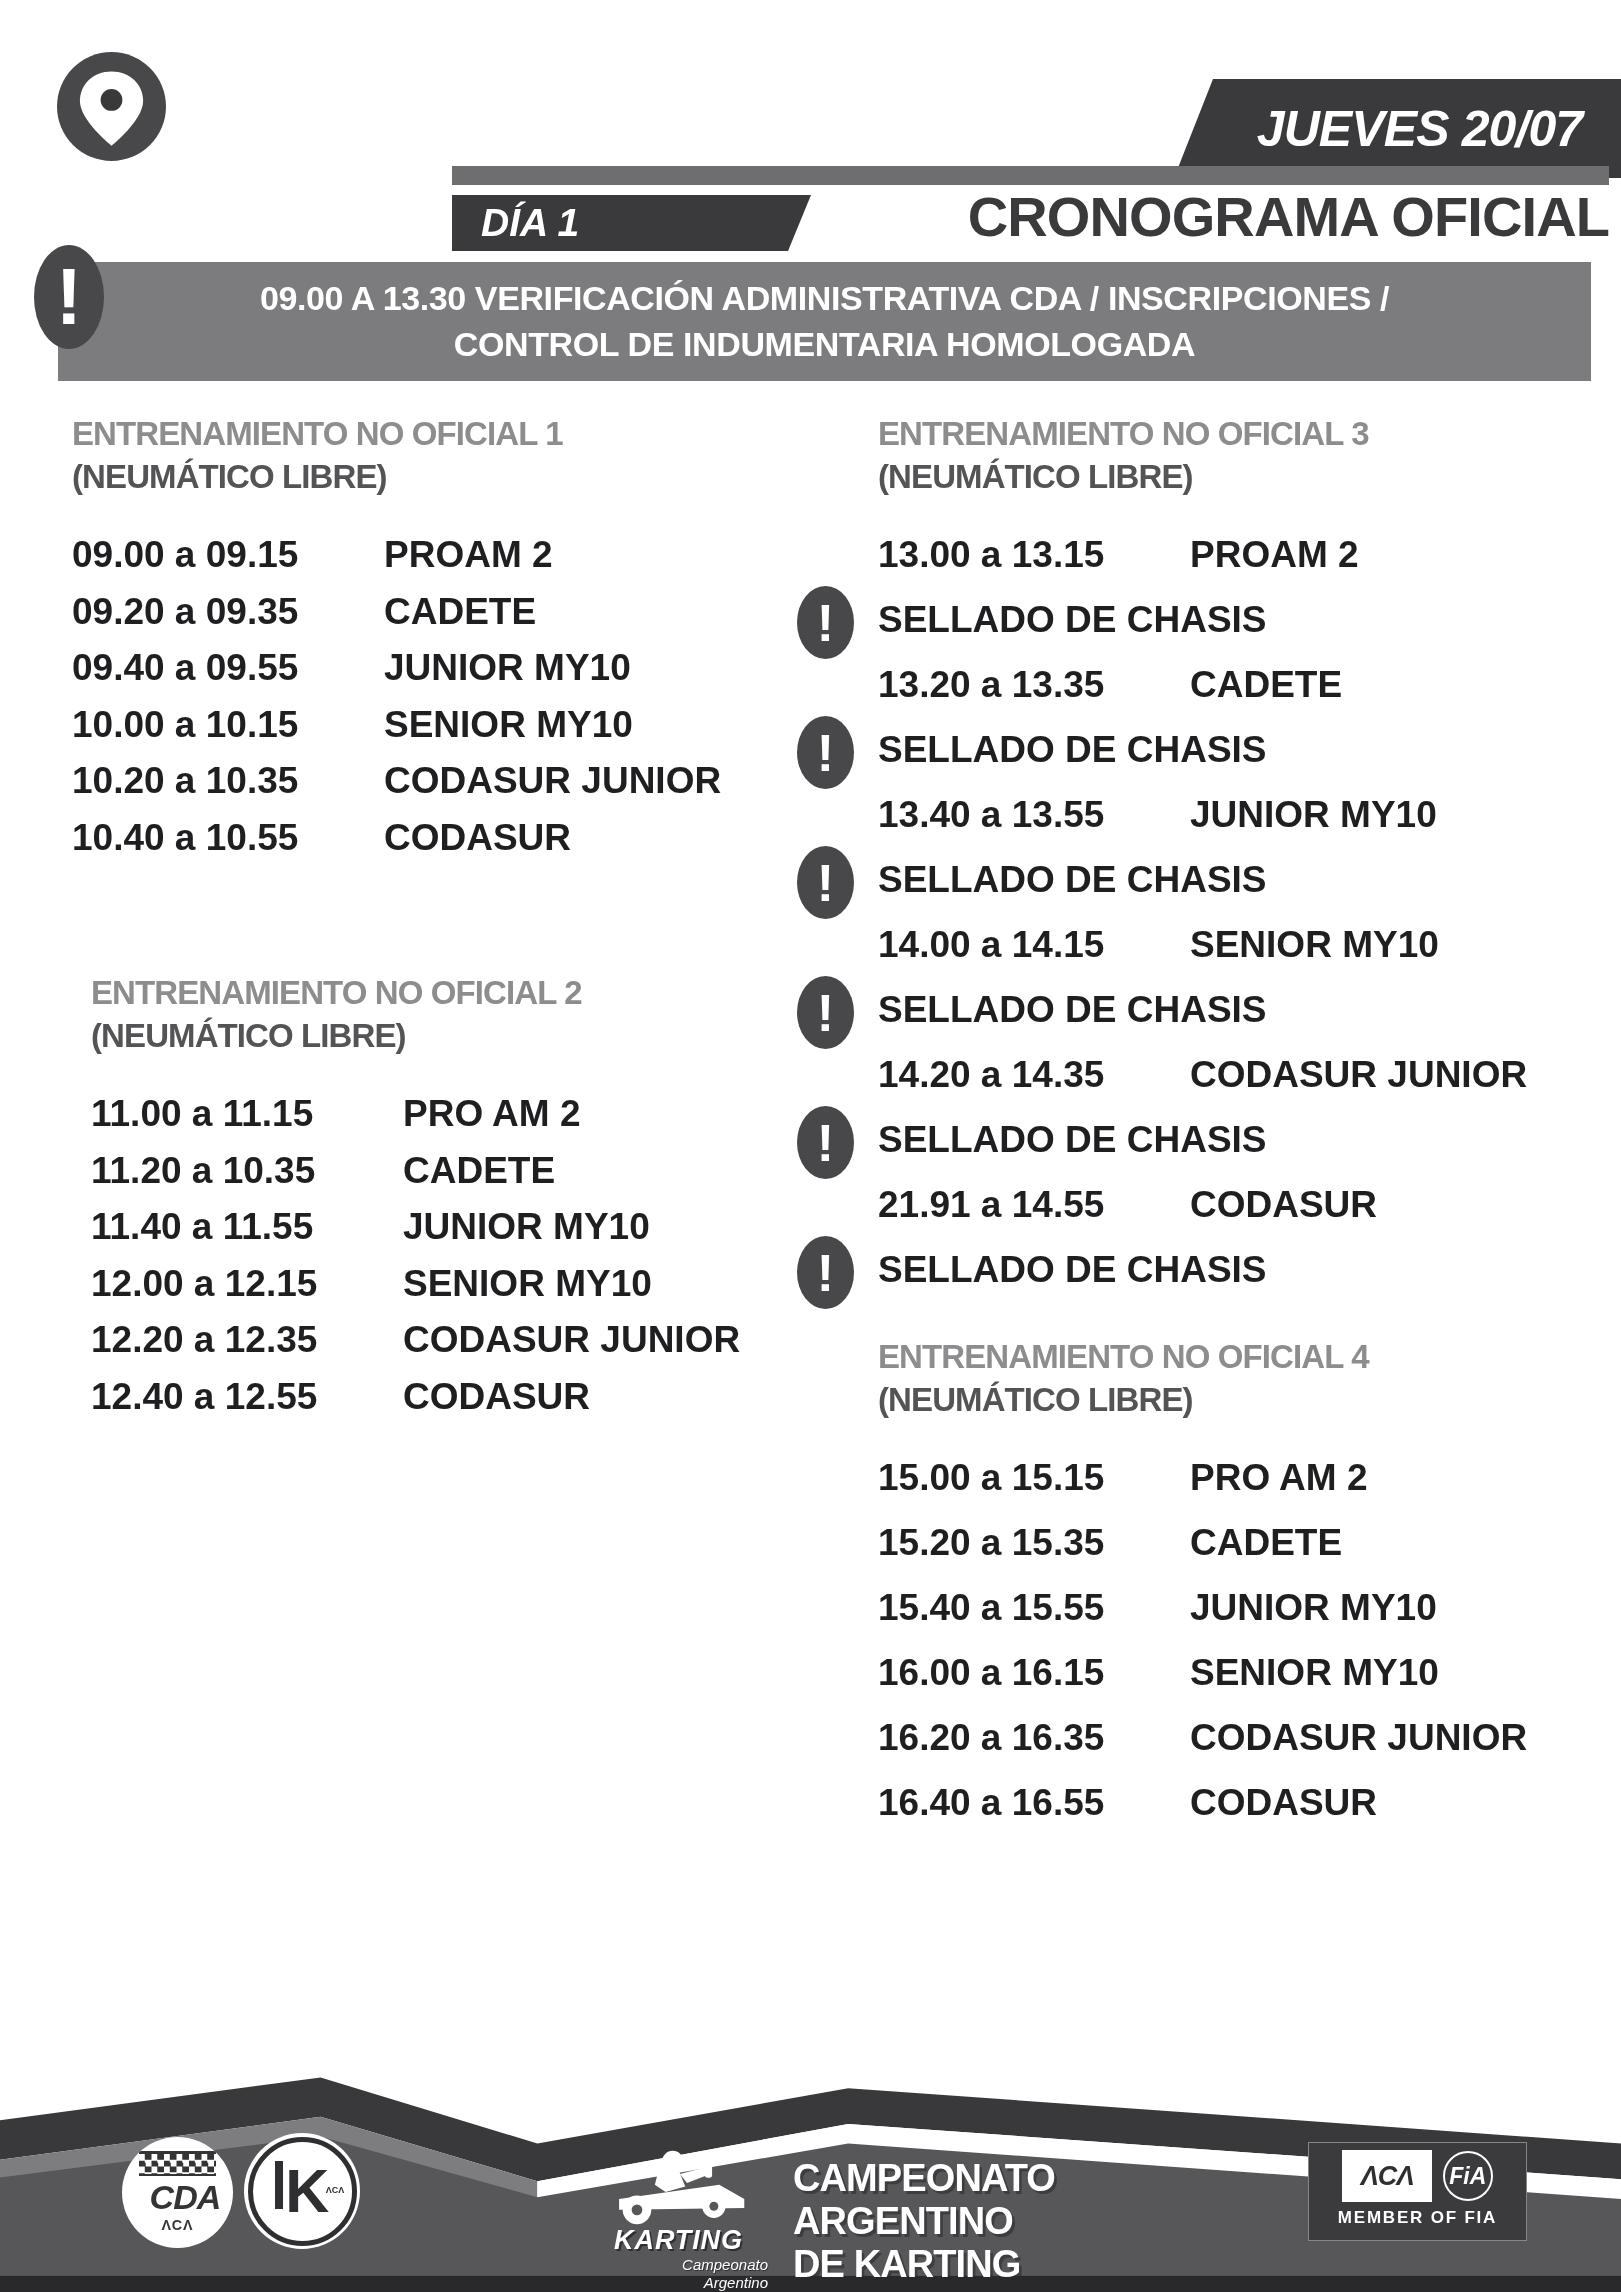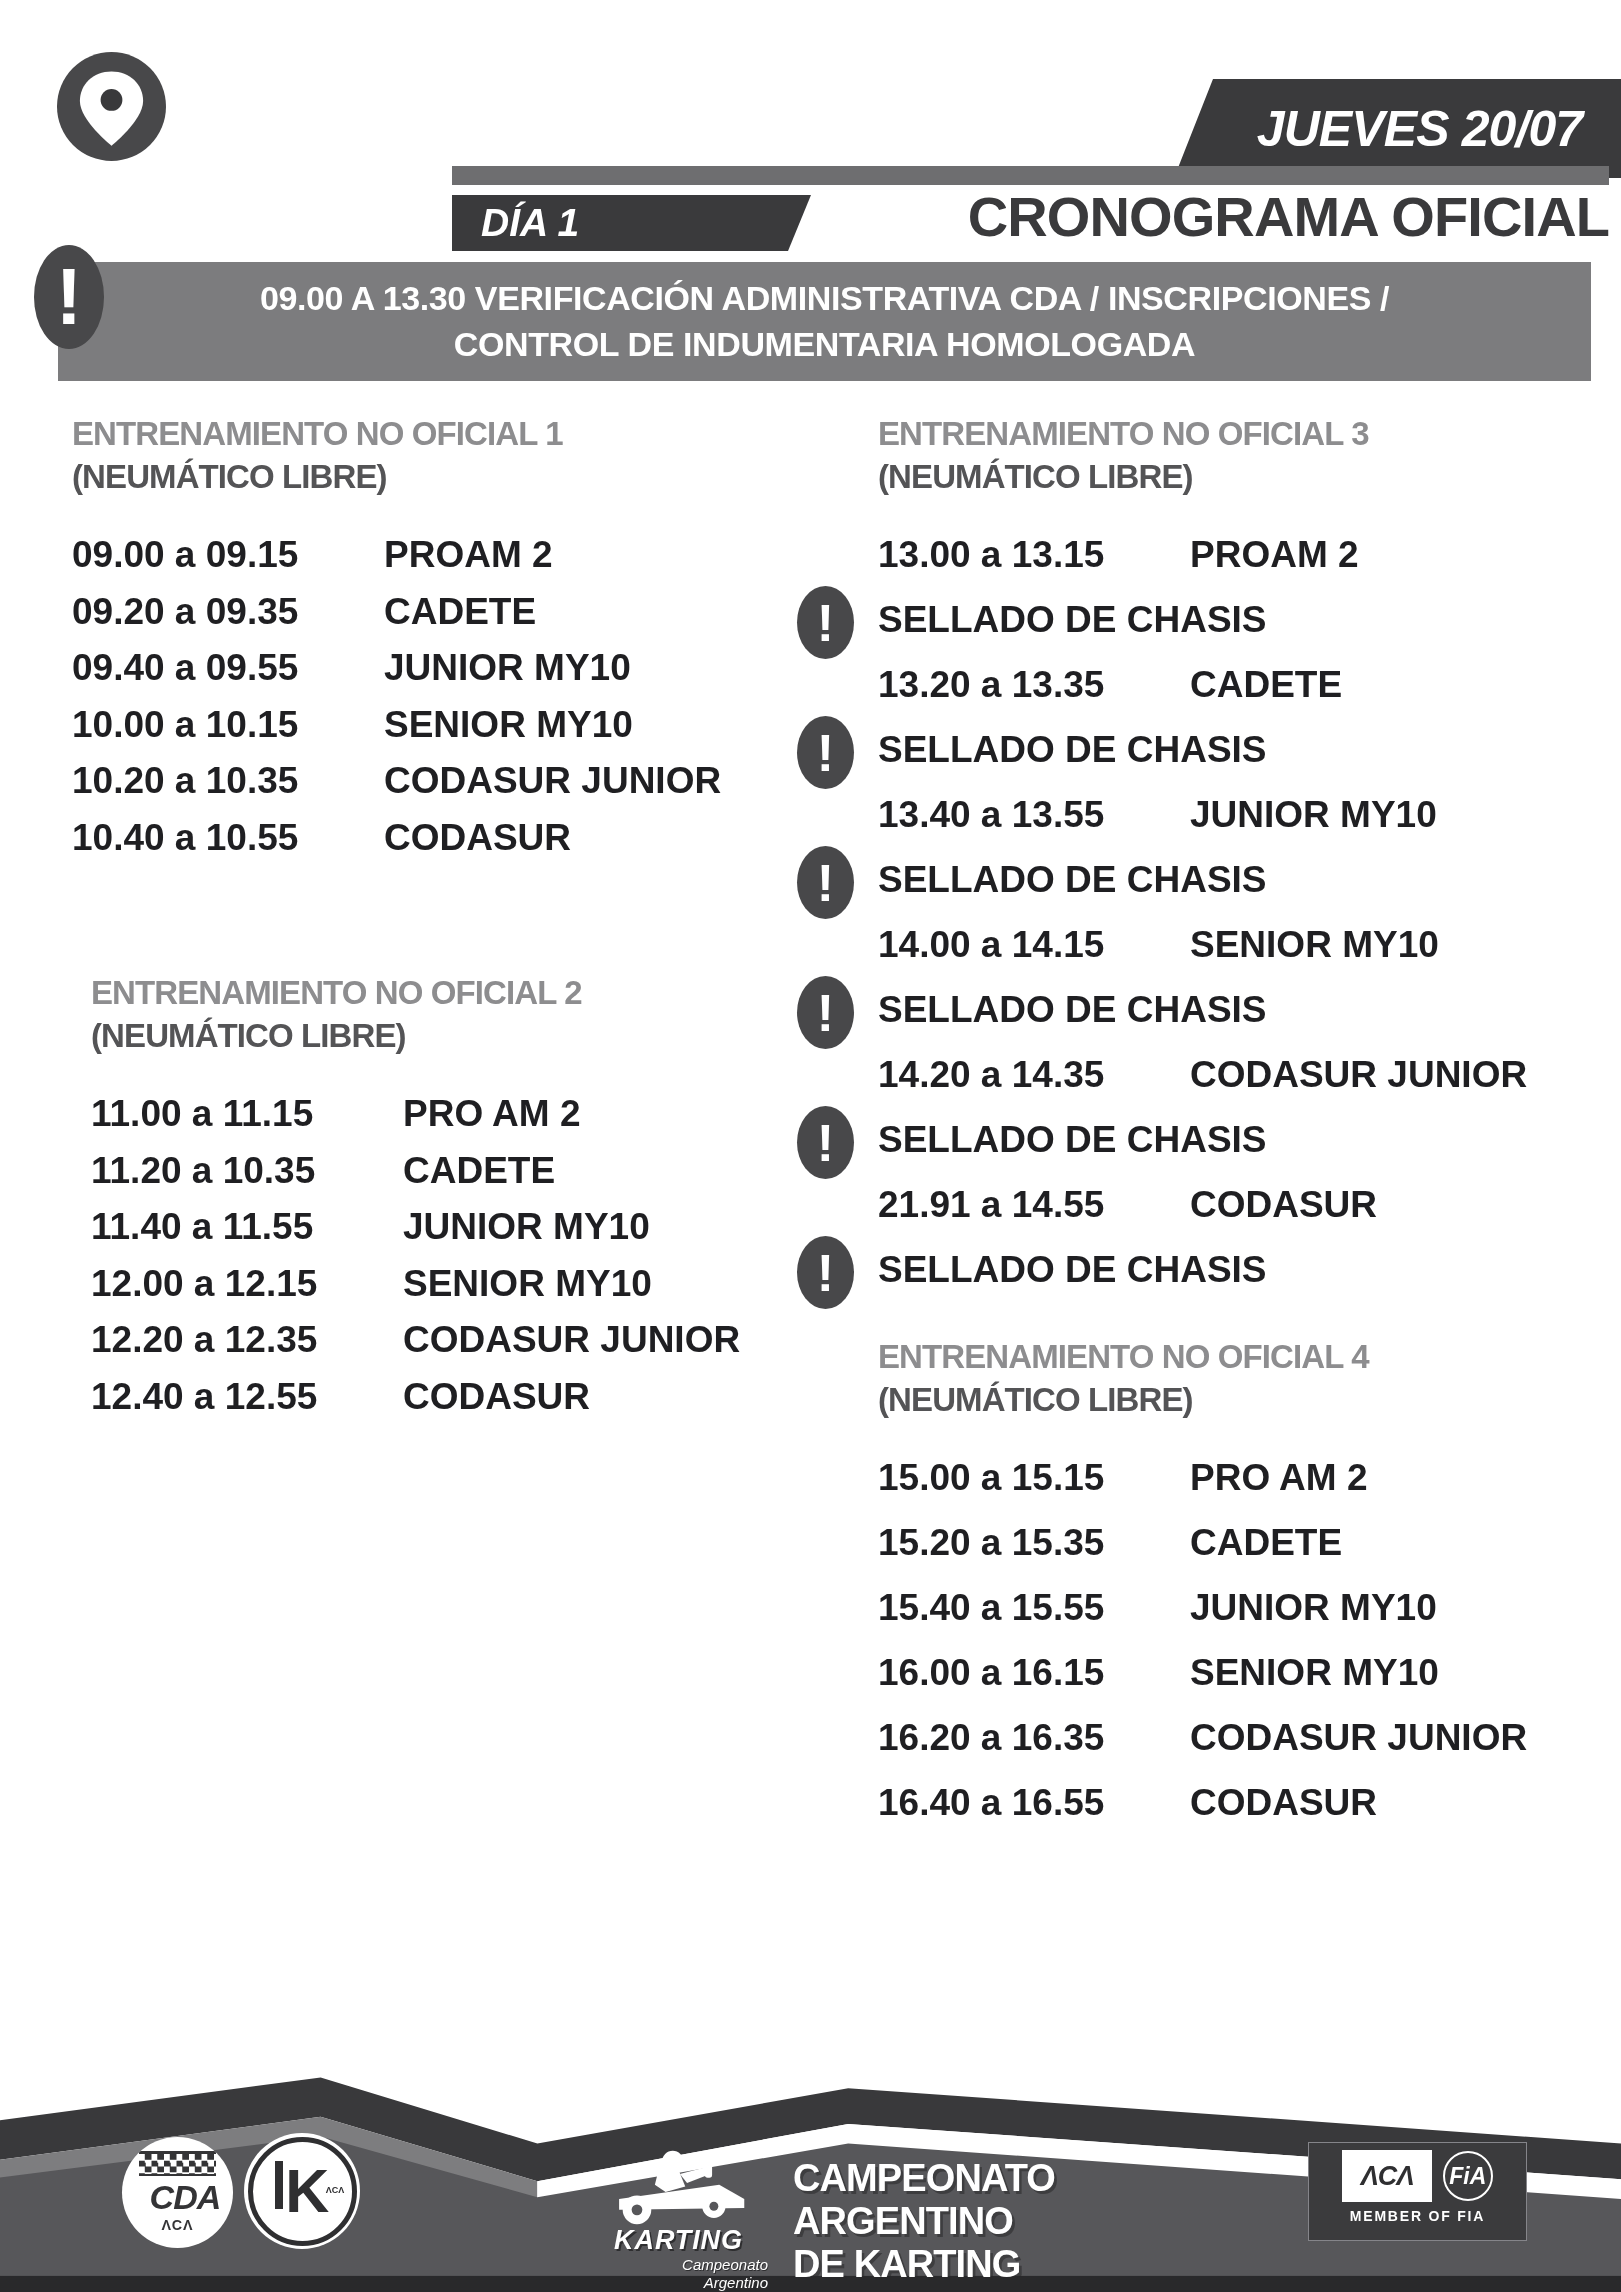--- a/index.html
+++ b/index.html
@@ -81,21 +81,21 @@
   .champ-text{left:793px;top:2157px;color:#fff;font-weight:bold;font-size:38px;line-height:43px;letter-spacing:-0.9px;text-shadow:2.7px 2.7px 0 rgba(40,40,42,.55);}
   .fia-badge{
     left:1308px;top:2142px;width:219px;height:99px;background:#3b3b3d;border:1.8px solid #85858a;
     display:flex;flex-direction:column;align-items:center;box-sizing:border-box;
   }
   .fia-row{display:flex;align-items:center;gap:10.7px;margin-top:7.2px;}
   .fia-aca-box{width:90px;height:52px;background:#fff;display:flex;align-items:center;justify-content:center;
     font-size:27px;font-weight:bold;font-style:italic;color:#2f2f31;letter-spacing:-0.9px;}
   .fia-globe{width:50px;height:50px;border:2.7px solid #fff;border-radius:50%;box-sizing:border-box;
     display:flex;align-items:center;justify-content:center;font-size:23px;font-weight:bold;color:#fff;font-style:italic;}
-  .fia-member{margin-top:5.4px;color:#fff;font-size:14px;font-weight:bold;letter-spacing:1.8px;}
+  .fia-member{margin-top:5.4px;color:#fff;font-size:17px;font-weight:bold;letter-spacing:1.8px;}
 </style>
 </head>
 <body>
 
 <div class="page">
 
   <div class="pin-badge">
     <svg width="109" height="109" viewBox="0 0 100 100">
       <circle cx="50" cy="50" r="50" fill="#48484a"></circle>
       <path d="M50 18 C33 18 21 30 21 45 C21 63 50 86 50 86 C50 86 79 63 79 45 C79 30 67 18 50 18 Z" fill="#ffffff"></path>

